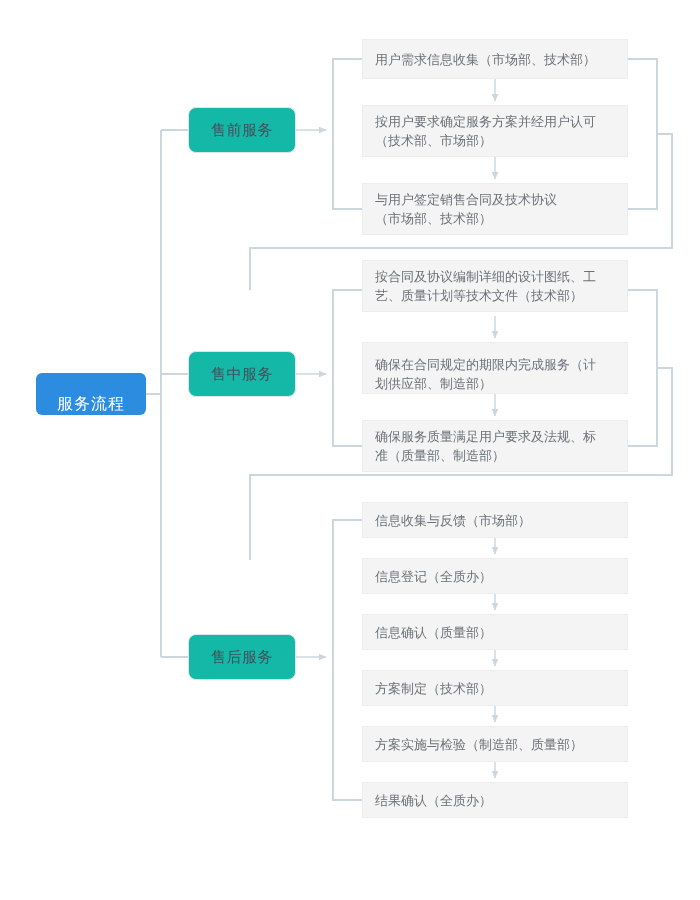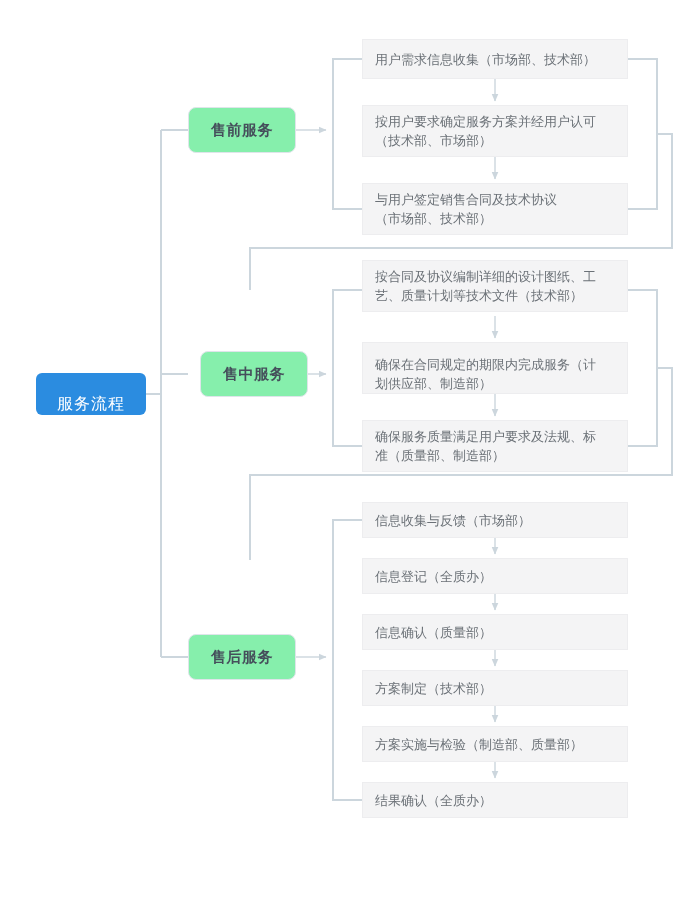--- a/index.html
+++ b/index.html
@@ -21,29 +21,28 @@
     border-radius:6px;
     display:flex;align-items:flex-end;justify-content:center;
     font-size:16px;
     letter-spacing:1px;
     box-sizing:border-box;
   }
 
   
   .l2-node{
     position:absolute;
-    background:#86efac;
+    background:#14b8a6;
     border:1px solid #dfe5ea;
     border-radius:8px;
     display:flex;align-items:center;justify-content:center;
     color:#454f5b;
     font-size:15px;
     letter-spacing:.5px;
     box-sizing:border-box;
-    font-weight:bold;
   }
 
   
   .leaf-box{
     position:absolute;
     background:#f4f4f5;
     border:1px solid #ededef;
     box-sizing:border-box;
     display:flex;
     align-items:center;
@@ -116,21 +115,21 @@
     </g>
   </svg>
 
   <div class="root-node" style="left:36px;top:373px;width:110px;height:42px;">
     <span>服务流程</span>
   </div>
 
   <div class="l2-node" style="left:188px;top:107px;width:108px;height:46px;">
     <span>售前服务</span>
   </div>
-  <div class="l2-node" style="left:188px;top:351px;width:108px;height:46px;margin-left:12px;">
+  <div class="l2-node" style="left:188px;top:351px;width:108px;height:46px;">
     <span>售中服务</span>
   </div>
   <div class="l2-node" style="left:188px;top:634px;width:108px;height:46px;">
     <span>售后服务</span>
   </div>
 
   <div class="leaf-box" style="left:362px;top:39px;width:266px;height:40px;text-align:center;">
     <span class="txt">用户需求信息收集（市场部、技术部）</span>
   </div>
   <div class="leaf-box" style="left:362px;top:105px;width:266px;height:52px;">

